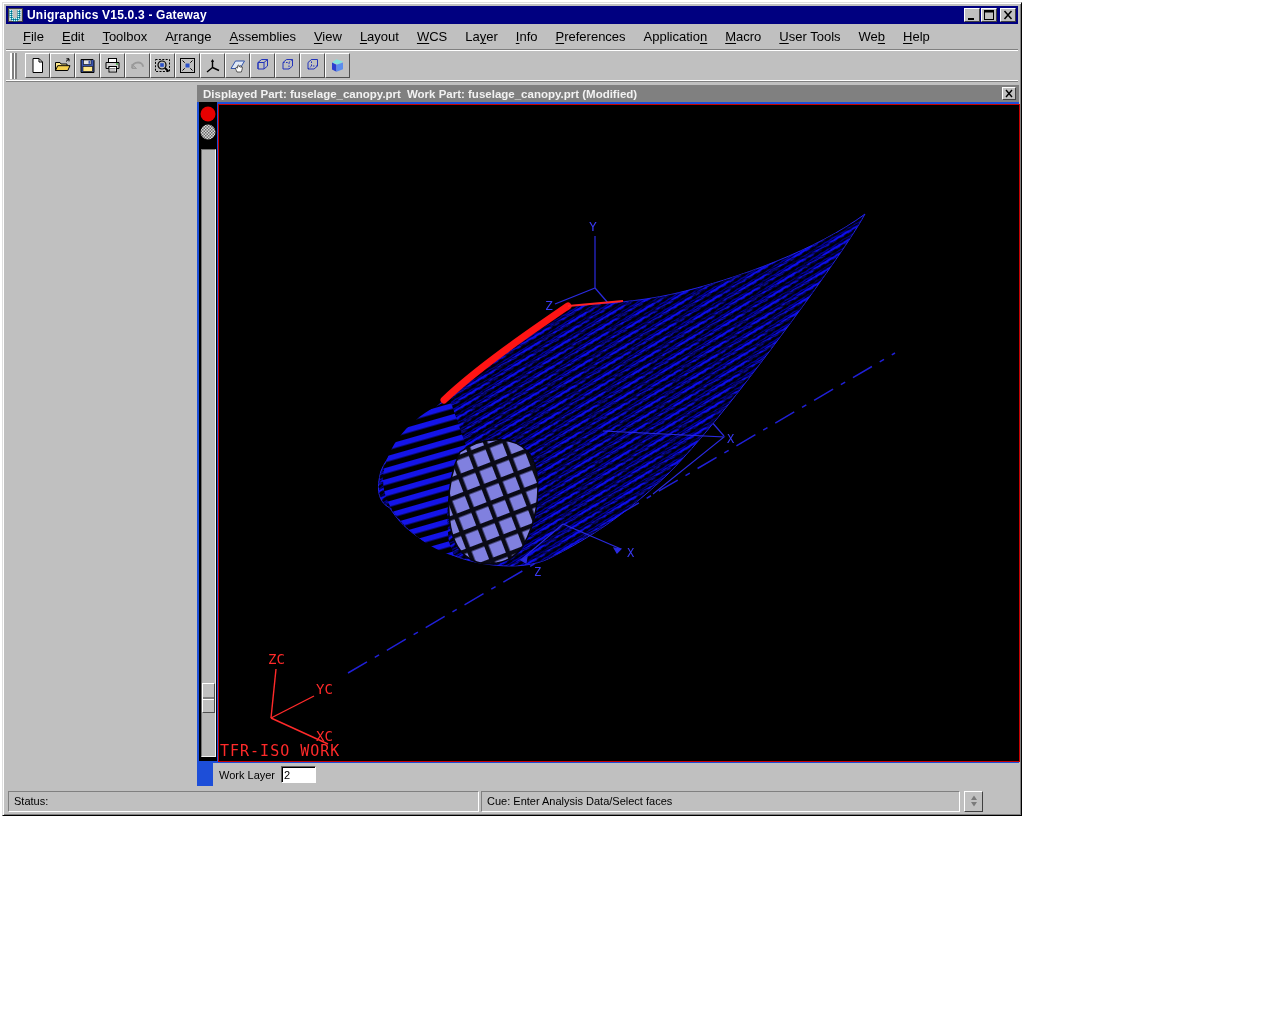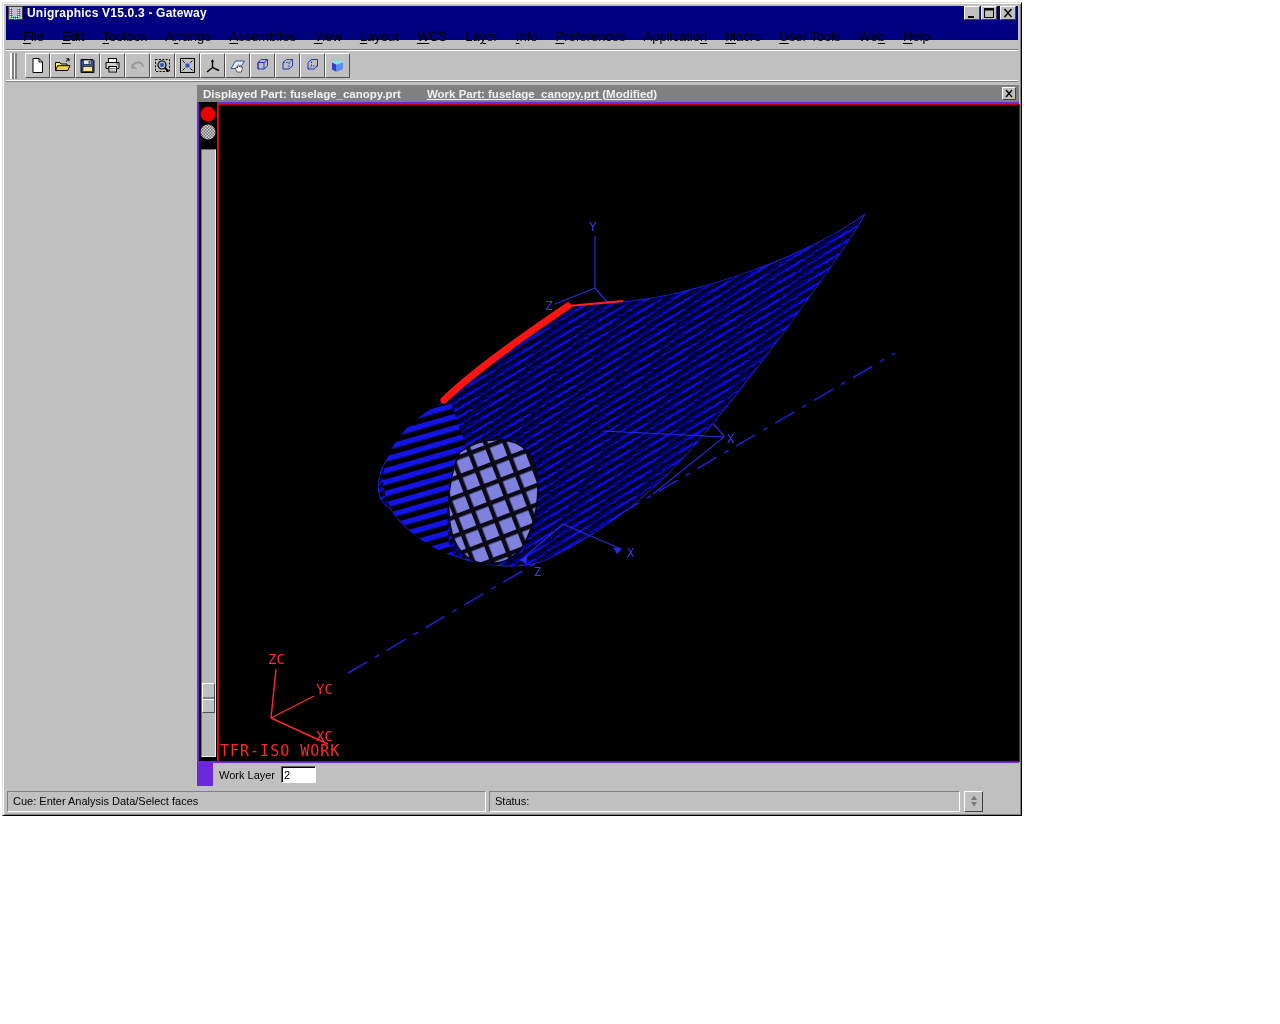--- a/index.html
+++ b/index.html
@@ -2,22 +2,22 @@
 <html><head>
 <meta charset="utf-8">
 <style>
   html,body{margin:0;padding:0;background:#ffffff;width:1280px;height:1024px;
     font-family:"Liberation Sans",sans-serif;-webkit-font-smoothing:none;}
   *{box-sizing:border-box;}
   #app{position:absolute;left:2px;top:2px;width:1020px;height:814px;background:#c0c0c0;
     border:1px solid;border-color:#dfdfdf #000 #000 #dfdfdf;
     box-shadow:inset 1px 1px 0 #fff, inset -1px -1px 0 #808080;}
   
-  .titlebar{position:absolute;left:3px;top:3px;right:3px;height:34px;background:#000080;
-    display:flex;align-items:flex-start;padding:0 2px;}
+  .titlebar{position:absolute;left:3px;top:3px;right:3px;height:18px;background:#000080;
+    display:flex;align-items:center;padding:0 2px;}
   .titlebar .logo{width:15px;height:14px;margin-right:4px;flex:0 0 auto;}
   .titlebar .t-text{color:#fff;font-weight:bold;font-size:12px;white-space:nowrap;flex:1 1 auto;
     letter-spacing:.2px;}
   .tb-ctrl{width:16px;height:14px;background:#c0c0c0;border:1px solid;
     border-color:#fff #404040 #404040 #fff;margin-left:1px;display:flex;align-items:center;
     justify-content:center;flex:0 0 auto;}
   .tb-ctrl.gap{margin-left:3px;}
   .tb-ctrl svg{display:block;}
   
   .menubar{position:absolute;left:3px;top:22px;right:3px;height:23px;display:flex;
@@ -30,25 +30,25 @@
     box-shadow:inset 0 1px 0 #fff, inset 0 -1px 0 #fff;
     display:flex;align-items:center;padding-left:4px;}
   .grip{width:7px;height:26px;margin-right:8px;border-left:2px solid #fff;
     border-right:2px solid #808080;background:#c0c0c0;
     box-shadow:inset 2px 0 0 #808080, inset -2px 0 0 #fff;}
   .tb-btn{width:25px;height:25px;background:#c0c0c0;border:1px solid;
     border-color:#fff #505050 #505050 #fff;display:flex;align-items:center;justify-content:center;}
   .tb-btn svg{width:17px;height:17px;display:block;}
   .tb-btn.disabled svg *{stroke:#9a9a9a !important;fill-opacity:.5;}
   
-  #gwin{position:absolute;left:194px;top:82px;width:822px;height:701px;background:#6d28d9;}
+  #gwin{position:absolute;left:194px;top:82px;width:822px;height:701px;background:#1d4ed8;}
   .g-title{position:absolute;left:0;top:0;right:0;height:17px;background:#808080;
     display:flex;align-items:center;padding:0 3px 0 6px;}
   .g-title .gt-text{color:#f2f2f2;font-size:11.5px;font-weight:bold;white-space:nowrap;}
-  .g-title .gt-text + .gt-text{margin-left:26px;text-decoration:underline;}
+  .g-title .gt-text + .gt-text{margin-left:6px;}
   .g-close{margin-left:auto;width:14px;height:13px;background:#c0c0c0;border:1px solid;
     border-color:#fff #404040 #404040 #fff;display:flex;align-items:center;justify-content:center;}
   
   .vstrip{position:absolute;left:2px;top:17px;width:18px;height:659px;background:#000;}
   .vstrip svg{display:block;}
   .vscroll{position:absolute;left:2px;top:47px;width:15px;height:608px;background:#b8b8b8;
     border:1px solid;border-color:#707070 #f0f0f0 #f0f0f0 #707070;}
   .vthumb{position:absolute;left:0px;top:533px;width:13px;height:30px;background:#c0c0c0;
     border:1px solid;border-color:#fff #505050 #505050 #fff;}
   .vthumb::after{content:"";position:absolute;left:0;right:0;top:13px;height:2px;
@@ -351,22 +351,22 @@
       <rect x="0.5" y="0.5" width="801" height="657" fill="none" stroke="#c80000"></rect>
     </svg>
 
     <div class="wl-row">
       <label>Work Layer</label>
       <input class="wl-input" type="text" value="2" style="">
     </div>
   </div>
 
   <div class="statusbar">
+    <div class="status-field stat">Status:</div>
     <div class="status-field cue">Cue: Enter Analysis Data/Select faces</div>
-    <div class="status-field stat">Status:</div>
     <div class="spin-btn">
       <svg viewBox="0 0 12 14" width="12" height="14">
         <path d="M6 1.5L9 6H3z" fill="#7a7a7a"></path>
         <path d="M6 12.5L3 8h6z" fill="#7a7a7a"></path>
       </svg>
     </div>
   </div>
 
 </div>
 

